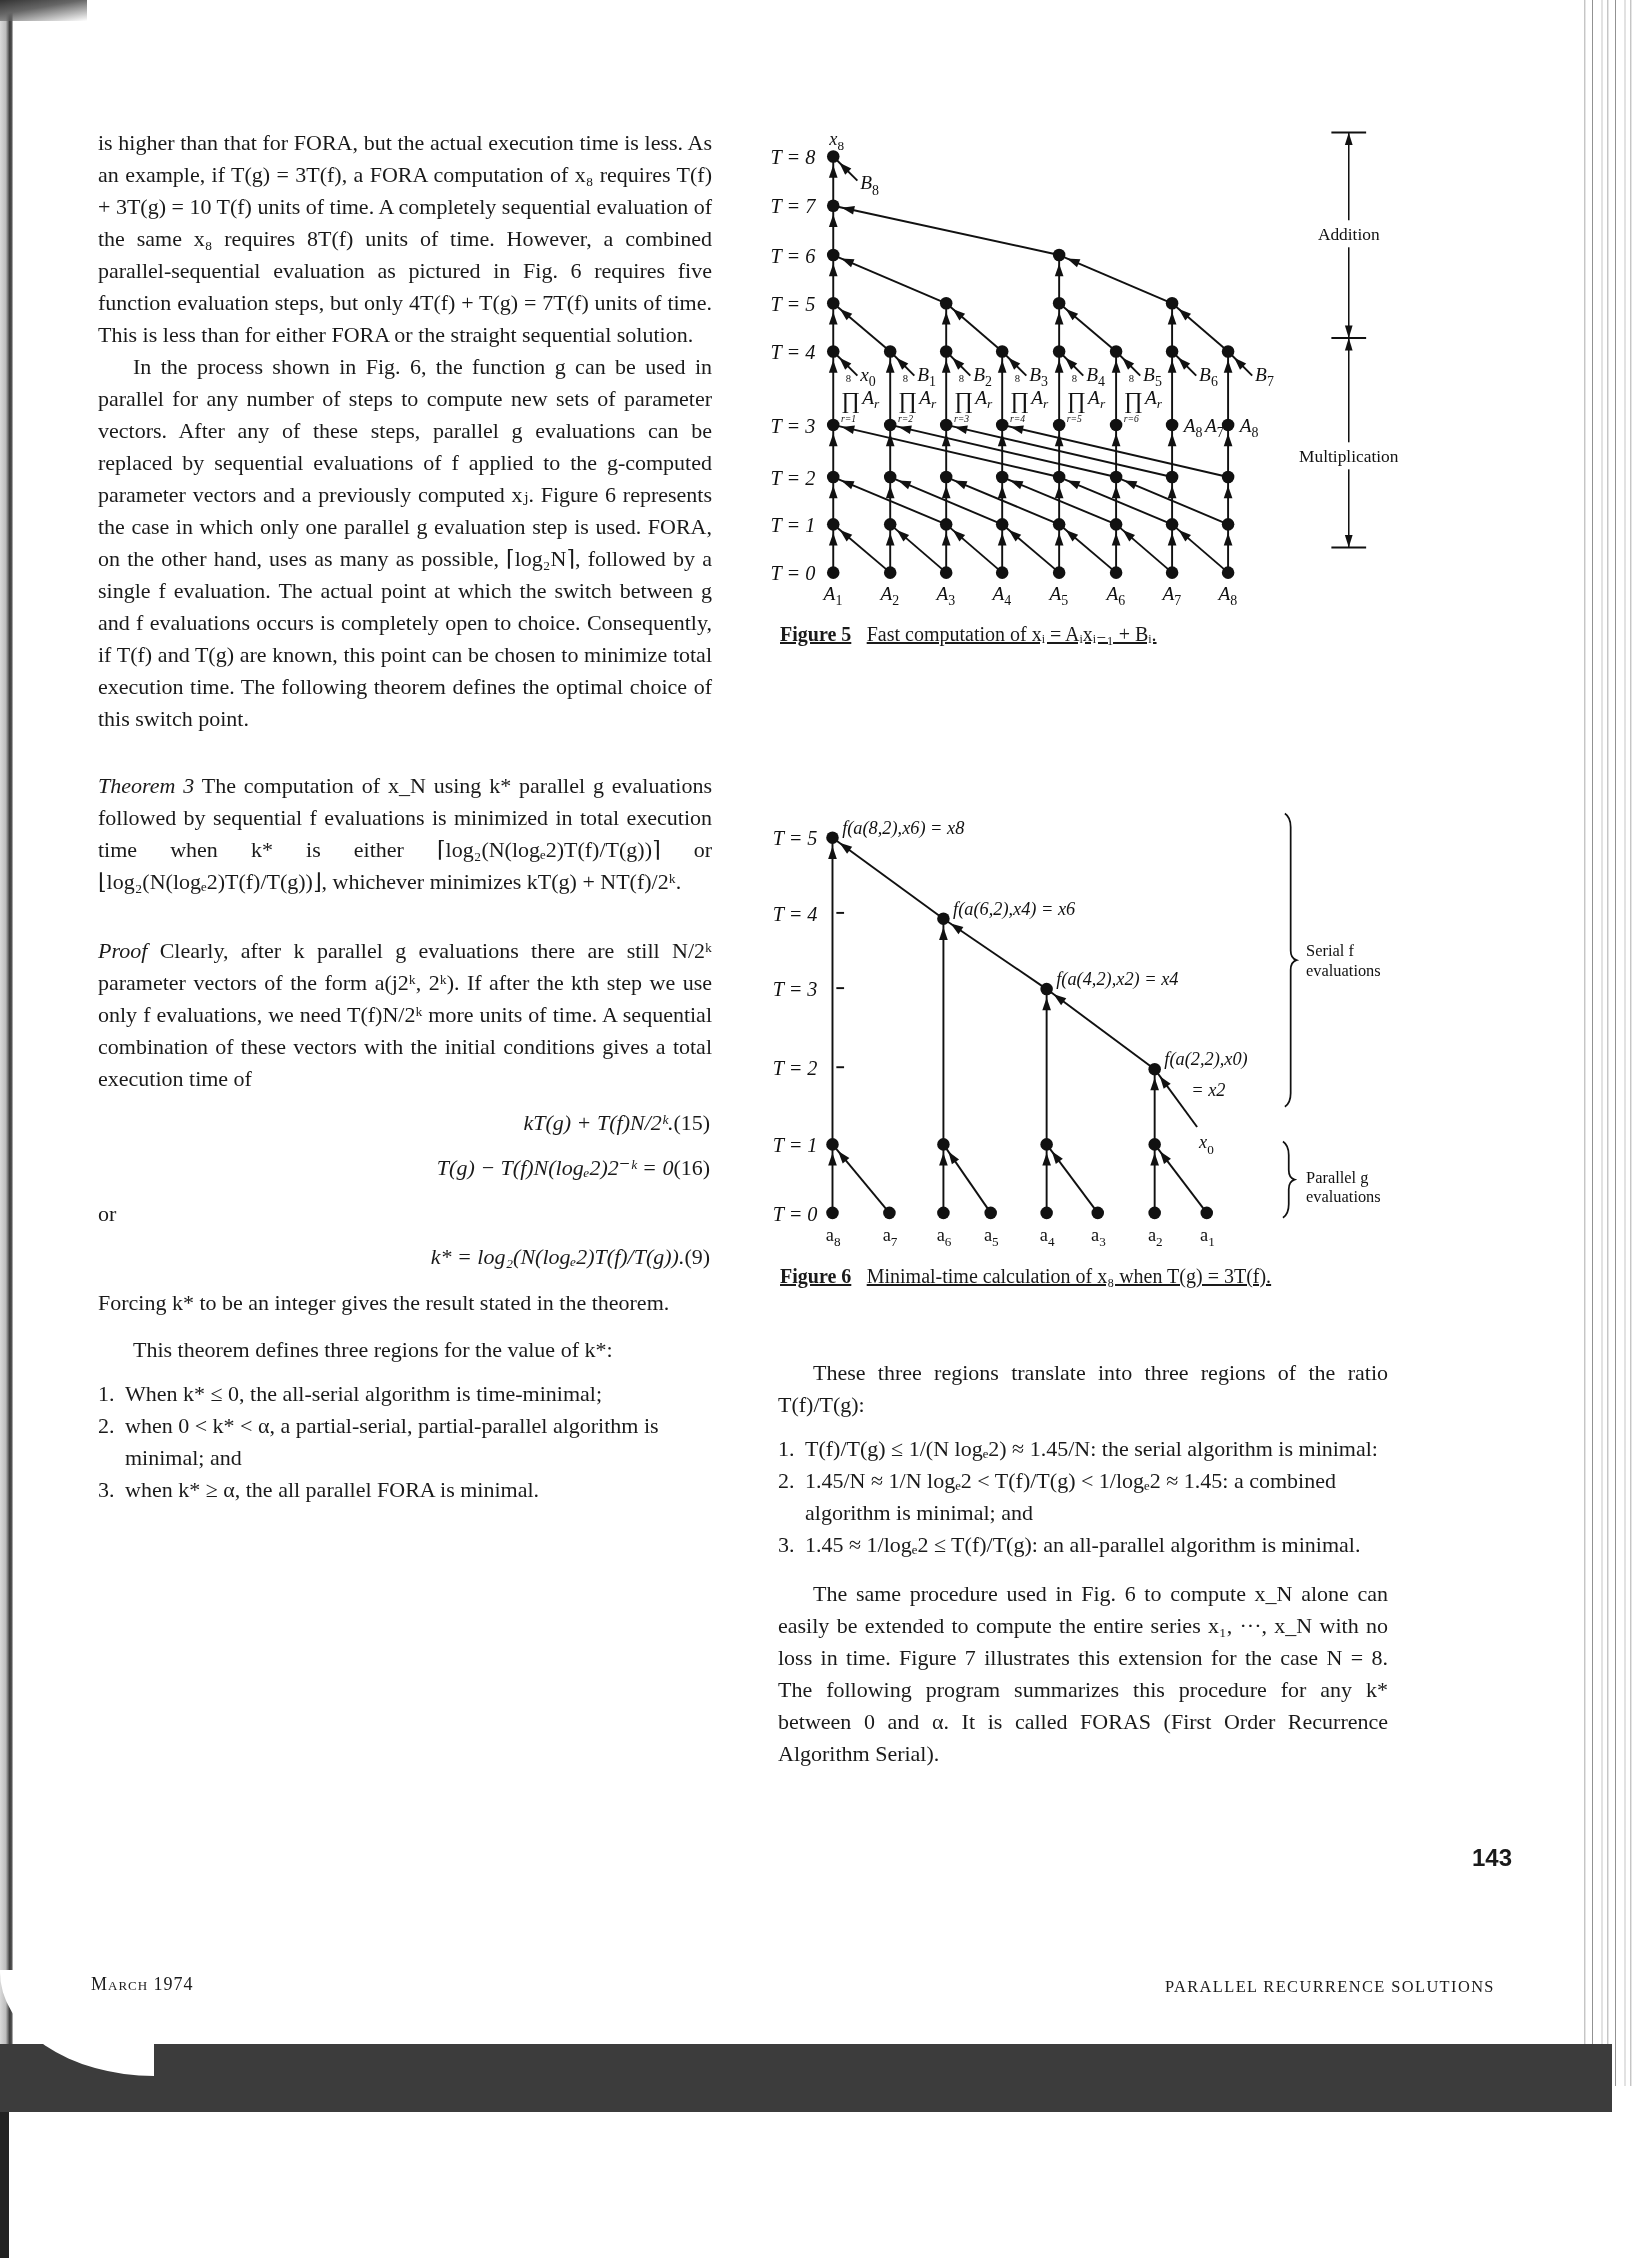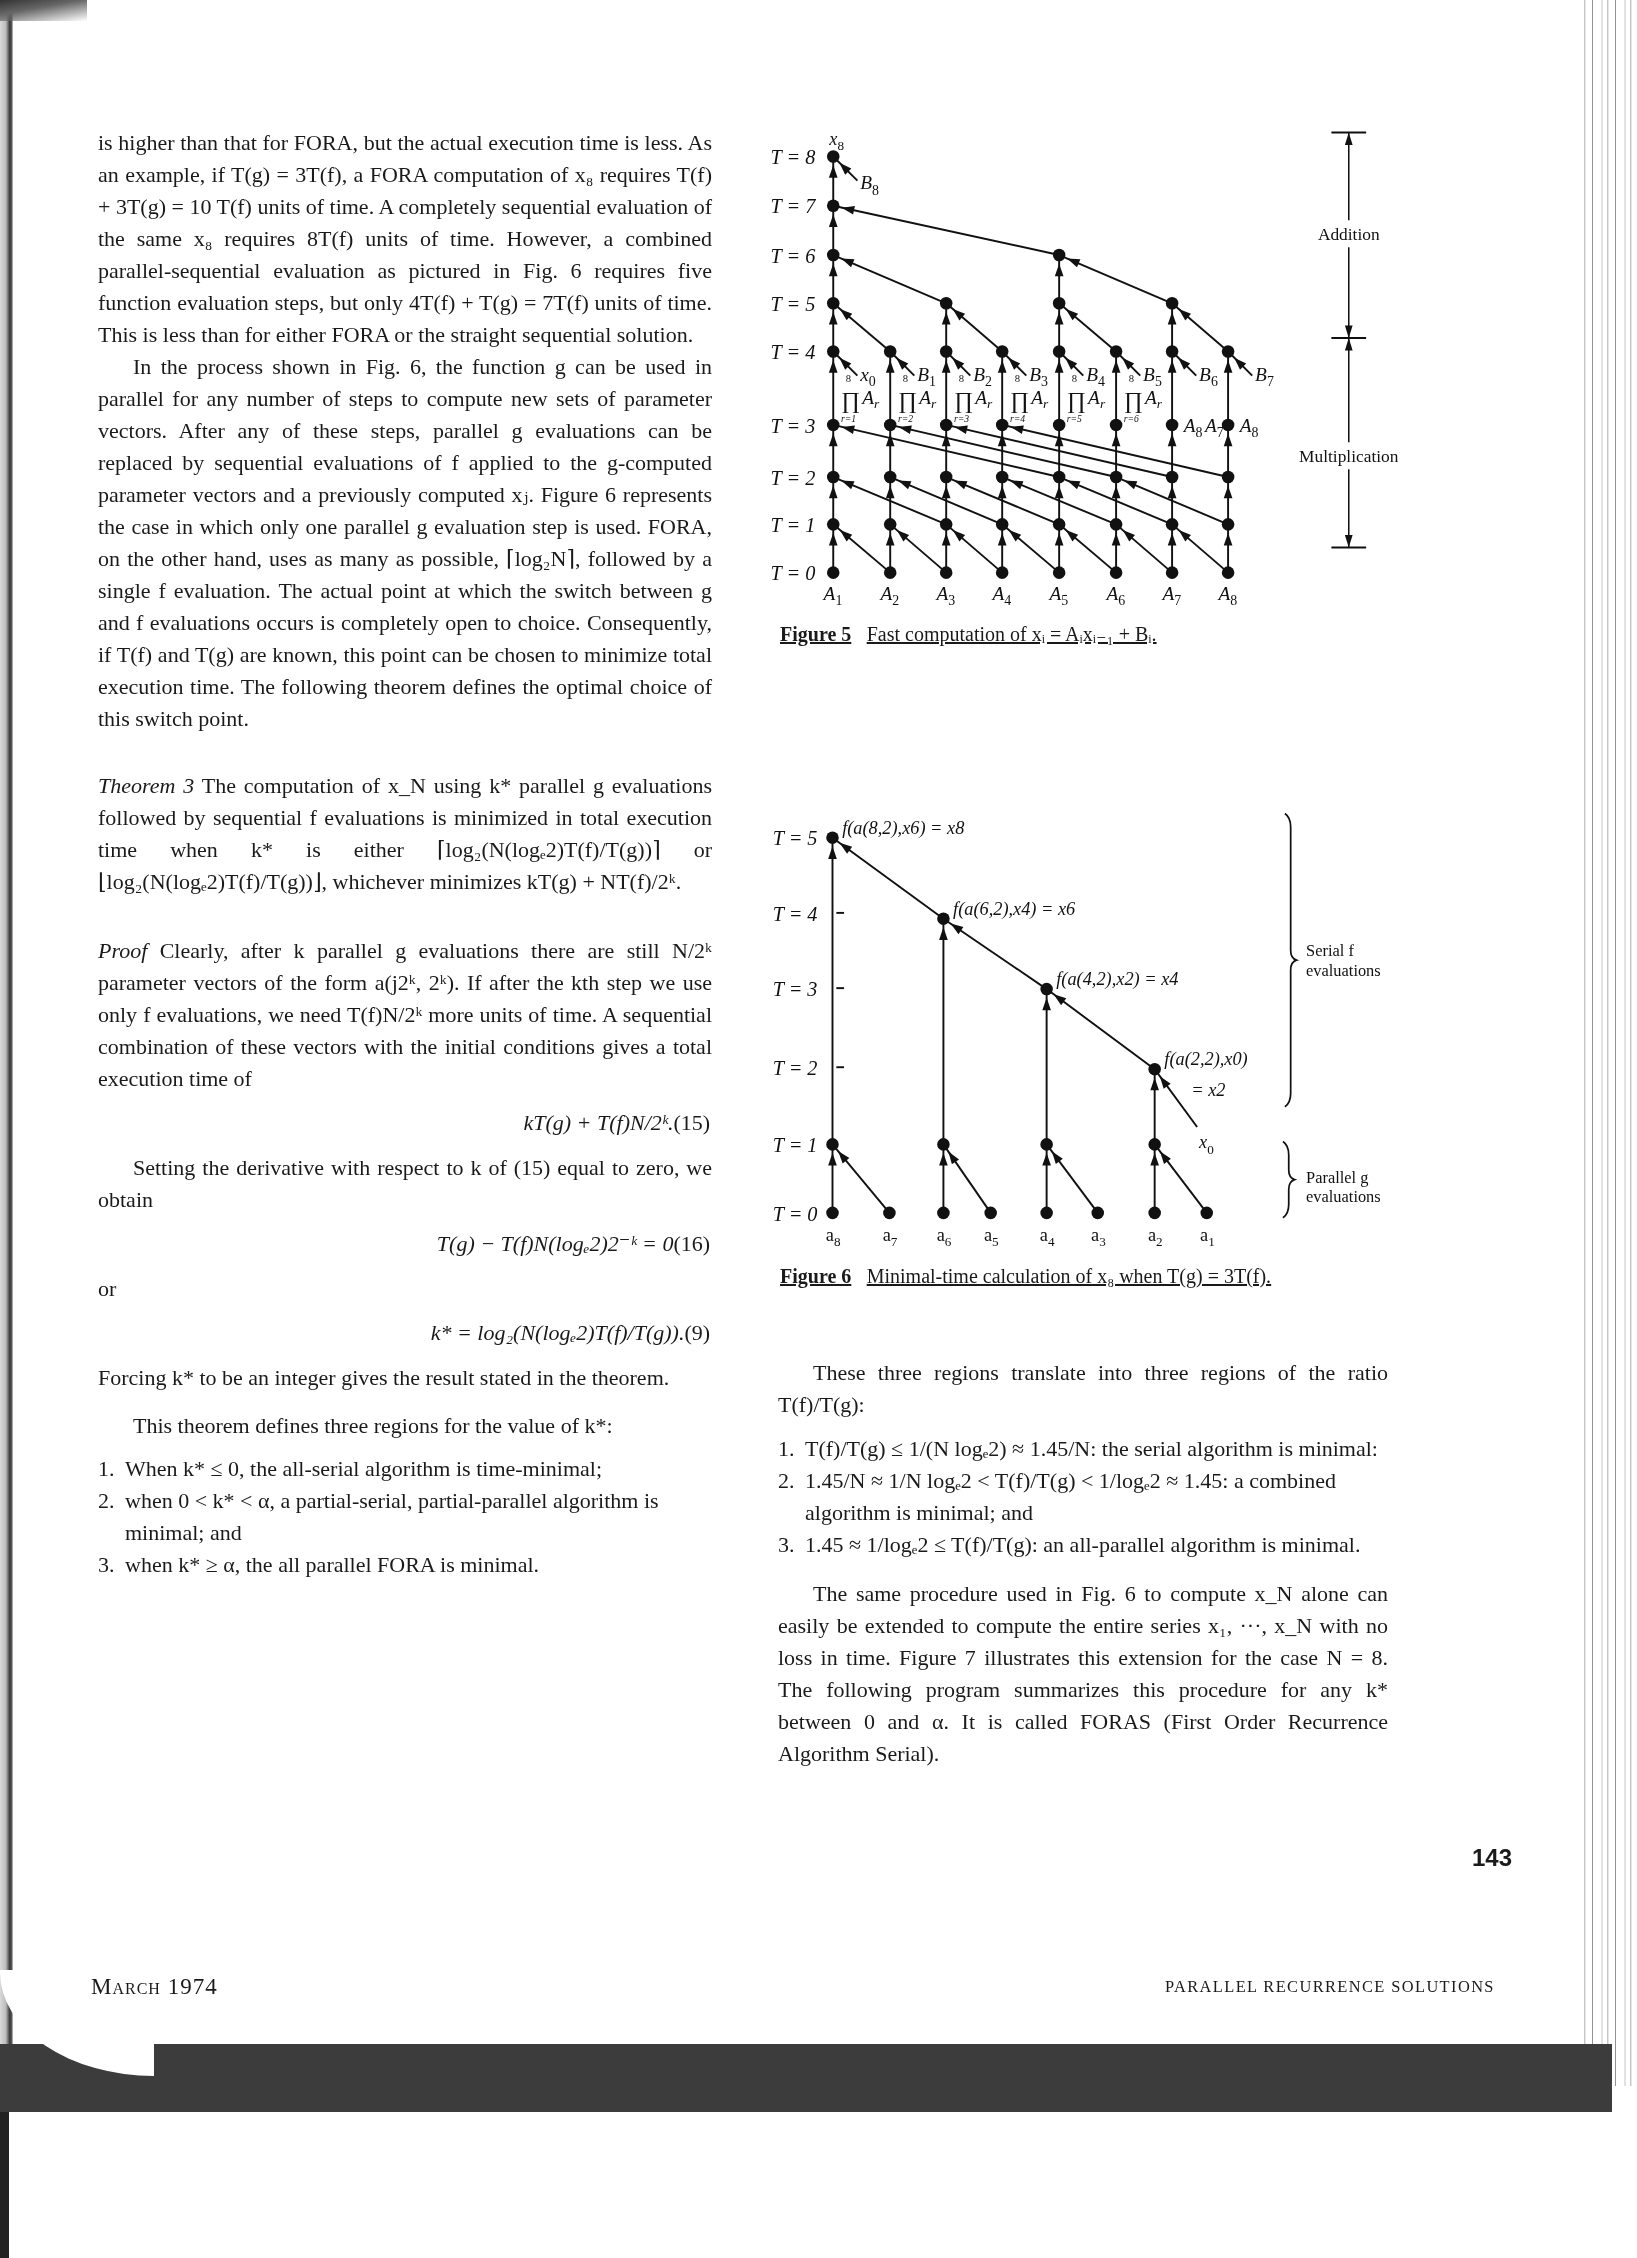--- a/index.html
+++ b/index.html
@@ -23,21 +23,21 @@
   .right-col{left:778px;width:610px;}
   .indent{text-indent:35px;}
   .theorem{margin-top:35px !important;}
   .proof{margin-top:37px !important;}
   em,.it{font-style:italic;}
   .eq{display:flex;justify-content:flex-end;margin:11.6px 0 13.5px 0;}
   .eqnum{padding-right:1.9px;}
   ol.lst{list-style:none;margin:11.6px 0 0 0;padding:0;}
   ol.lst li{position:relative;padding-left:27px;text-align:left;}
   ol.lst li .num{position:absolute;left:0;top:0;}
-  .footer-left{position:absolute;left:91px;top:1974px;font-size:23px;letter-spacing:1px;font-variant:small-caps;}
+  .footer-left{position:absolute;left:91px;top:1974px;font-size:18px;letter-spacing:1px;font-variant:small-caps;}
   .footer-right{position:absolute;left:1165px;top:1977px;font-size:16.4px;letter-spacing:1.4px;}
   .pagenum{position:absolute;left:1472px;top:1844px;font-family:"Liberation Sans","DejaVu Sans",sans-serif;font-weight:bold;font-size:24px;}
   .caption{position:absolute;font-size:20px;text-decoration:underline;}
   .caption b{font-weight:bold;margin-right:15.4px;}
   svg text{font-family:"Liberation Serif","DejaVu Serif",serif;}
 </style>
 </head>
 <body>
 
 <div class="page">
@@ -50,21 +50,20 @@
 
   <div class="col left-col">
     <p>is higher than that for FORA, but the actual execution time is less. As an example, if T(g) = 3T(f), a FORA computation of x₈ requires T(f) + 3T(g) = 10 T(f) units of time. A completely sequential evaluation of the same x₈ requires 8T(f) units of time. However, a combined parallel-sequential evaluation as pictured in Fig. 6 requires five function evaluation steps, but only 4T(f) + T(g) = 7T(f) units of time. This is less than for either FORA or the straight sequential solution.</p>
     <p class="indent">In the process shown in Fig. 6, the function g can be used in parallel for any number of steps to compute new sets of parameter vectors. After any of these steps, parallel g evaluations can be replaced by sequential evaluations of f applied to the g-computed parameter vectors and a previously computed xⱼ. Figure 6 represents the case in which only one parallel g evaluation step is used. FORA, on the other hand, uses as many as possible, ⌈log₂N⌉, followed by a single f evaluation. The actual point at which the switch between g and f evaluations occurs is completely open to choice. Consequently, if T(f) and T(g) are known, this point can be chosen to minimize total execution time. The following theorem defines the optimal choice of this switch point.</p>
     <p class="theorem"><em>Theorem 3</em><span> The computation of x_N using k* parallel g evaluations followed by sequential f evaluations is minimized in total execution time when k* is either ⌈log₂(N(logₑ2)T(f)/T(g))⌉ or ⌊log₂(N(logₑ2)T(f)/T(g))⌋, whichever minimizes kT(g) + NT(f)/2ᵏ.</span></p>
     <p class="proof"><em>Proof</em><span> Clearly, after k parallel g evaluations there are still N/2ᵏ parameter vectors of the form a(j2ᵏ, 2ᵏ). If after the kth step we use only f evaluations, we need T(f)N/2ᵏ more units of time. A sequential combination of these vectors with the initial conditions gives a total execution time of</span></p>
     <div class="eq">
         <span class="it">kT(g) + T(f)N/2ᵏ.</span>
         <span class="eqnum">(15)</span>
       </div>
-    <p class="indent">Setting the derivative with respect to k of (15) equal to zero, we obtain</p>
     <div class="eq">
         <span class="it">T(g) − T(f)N(logₑ2)2⁻ᵏ = 0</span>
         <span class="eqnum">(16)</span>
       </div>
     <p>or</p>
     <div class="eq">
         <span class="it">k* = log₂(N(logₑ2)T(f)/T(g)).</span>
         <span class="eqnum">(9)</span>
       </div>
     <p>Forcing k* to be an integer gives the result stated in the theorem.</p>

